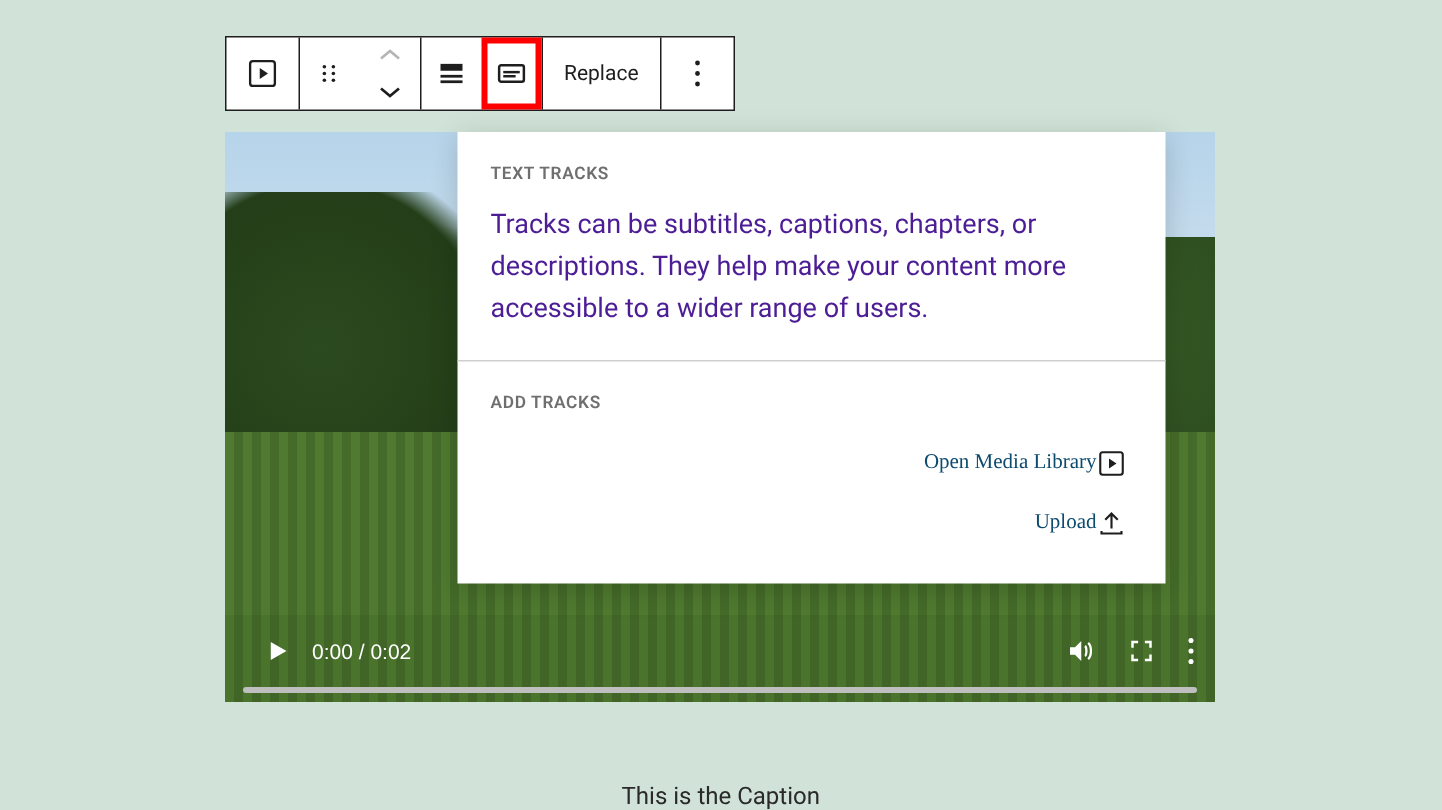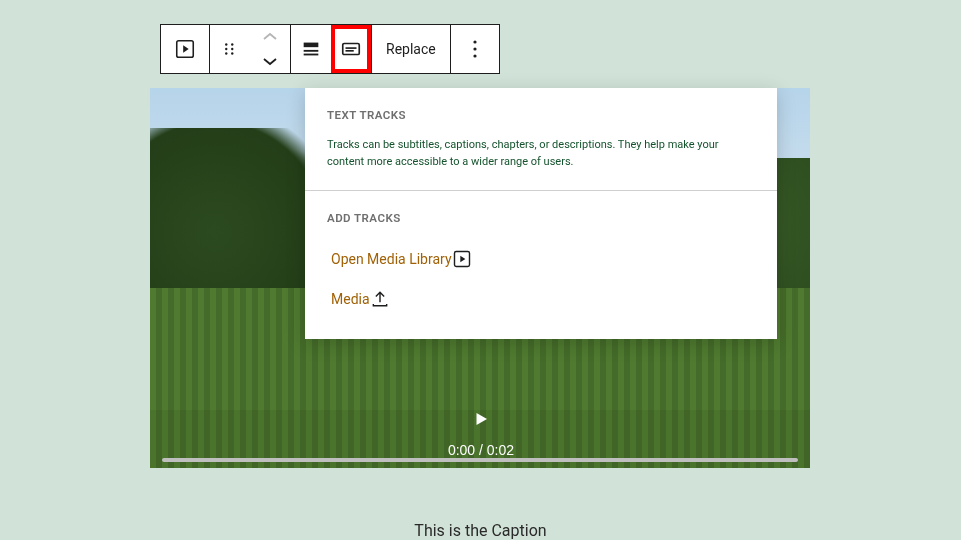--- a/index.html
+++ b/index.html
@@ -7,21 +7,21 @@
     width: 961px;
     height: 540px;
     background: #d1e3d8;
     font-family: -apple-system, BlinkMacSystemFont, "Segoe UI", Roboto, sans-serif;
     position: relative;
     overflow: hidden;
   }
   .toolbar {
     position: absolute;
     top: 24px;
-    left: 160px;
+    left: 150px;
     display: flex;
     background: #fff;
     border: 1px solid #1e1e1e;
     height: 50px;
   }
   .tb-group {
     display: flex;
     align-items: center;
     border-right: 1px solid #1e1e1e;
   }
@@ -95,25 +95,24 @@
     position:absolute; left:0; right:0; bottom:0; height:180px;
     background: repeating-linear-gradient(90deg,#4f7a2f 0 6px,#446b29 6px 12px);
   }
   .video-controls {
     position: absolute;
     left: 0; right: 0; bottom: 0;
     height: 58px;
     background: rgba(0,0,0,0.05);
     display: flex;
     align-items: center;
-    padding: 0 14px 10px 16px;
+    padding: 0 14px 10px 26px;
     color: #fff;
     font-size: 14px;
     gap: 14px;
-    flex-direction: column;
   }
   .progress-track{
     position:absolute; left:12px; right:12px; bottom:6px; height:4px; background:#bfbfbf; border-radius:2px;
   }
   .controls-right { margin-left: auto; display:flex; gap:22px; align-items:center;}
   .vc-btn { cursor:pointer; display:flex; align-items:center; justify-content:center; }
   .popover {
     position: absolute;
     top: 88px;
     left: 305px;
@@ -125,28 +124,29 @@
   }
   .pop-sec { padding: 20px 22px; }
   .pop-sec + .pop-sec { border-top: 1px solid #cfcfcf; }
   .pop-h {
     font-size: 11.5px;
     font-weight: 600;
     letter-spacing: .04em;
     color: #6f6f6f;
     margin-bottom: 14px;
   }
-  .pop-body { font-size: 11px; line-height: 1.55; color: #14532d; }
+  .pop-body { font-size: 18px; line-height: 1.55; color: #4c1d95; }
   .pop-row {
     display: flex;
     align-items: center;
-    justify-content: flex-start;
+    justify-content: flex-end;
     padding: 10px 4px;
     cursor: pointer;
-    color: #a16207;
+    color: #0c4a6e;
+    font-family: Liberation Serif, serif;
   }
   .caption {
     position: absolute;
     top: 490px;
     left: 0; right: 0;
     text-align: center;
     font-size: 16px;
     color: #2a2a2a;
     margin-top: 31px;
   }
@@ -267,21 +267,21 @@
     <div class="pop-row">
       <span>Open Media Library</span>
       <span>
         <svg width="20" height="20" viewBox="0 0 24 24" fill="none" stroke="#1e1e1e" stroke-width="1.7">
             <rect x="3" y="3" width="18" height="18" rx="2"></rect>
             <path d="M10 8l6 4-6 4z" fill="#1e1e1e" stroke="none"></path>
           </svg>
       </span>
     </div>
     <div class="pop-row">
-      <span>Media</span>
+      <span>Upload</span>
       <span>
         <svg width="20" height="20" viewBox="0 0 24 24" fill="none" stroke="#1e1e1e" stroke-width="1.7">
             <path d="M12 16V4M7 9l5-5 5 5"></path>
             <path d="M4 18v2h16v-2"></path>
           </svg>
       </span>
     </div>
   </div>
 </div>
 

